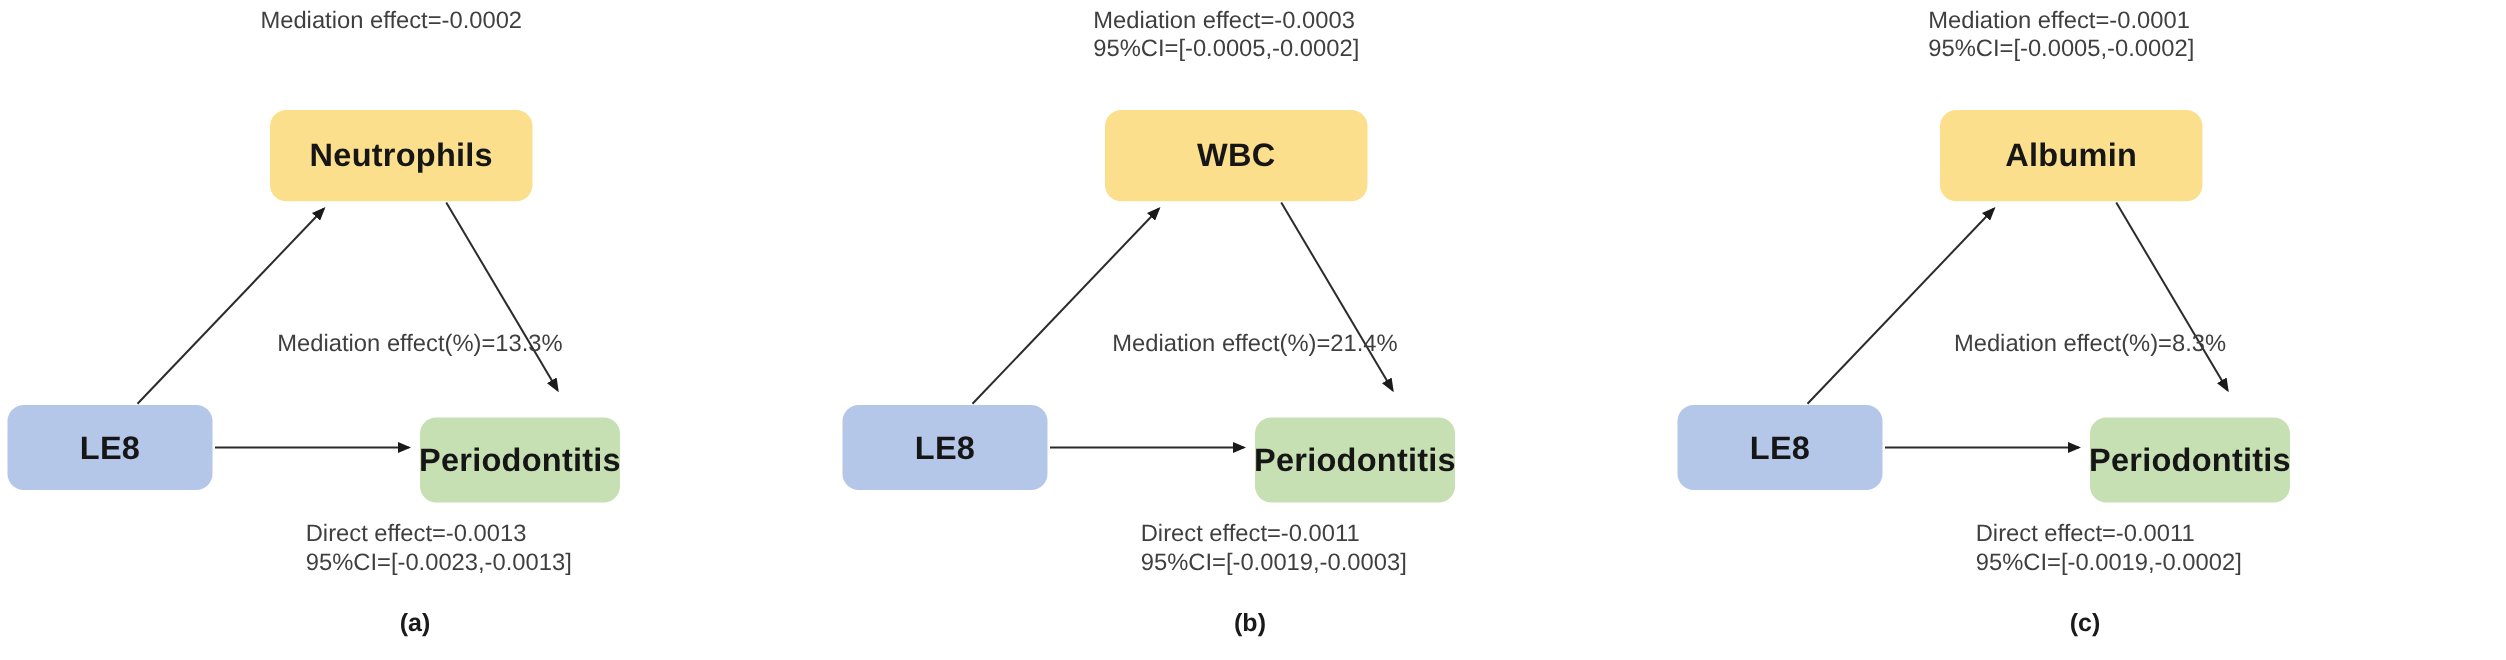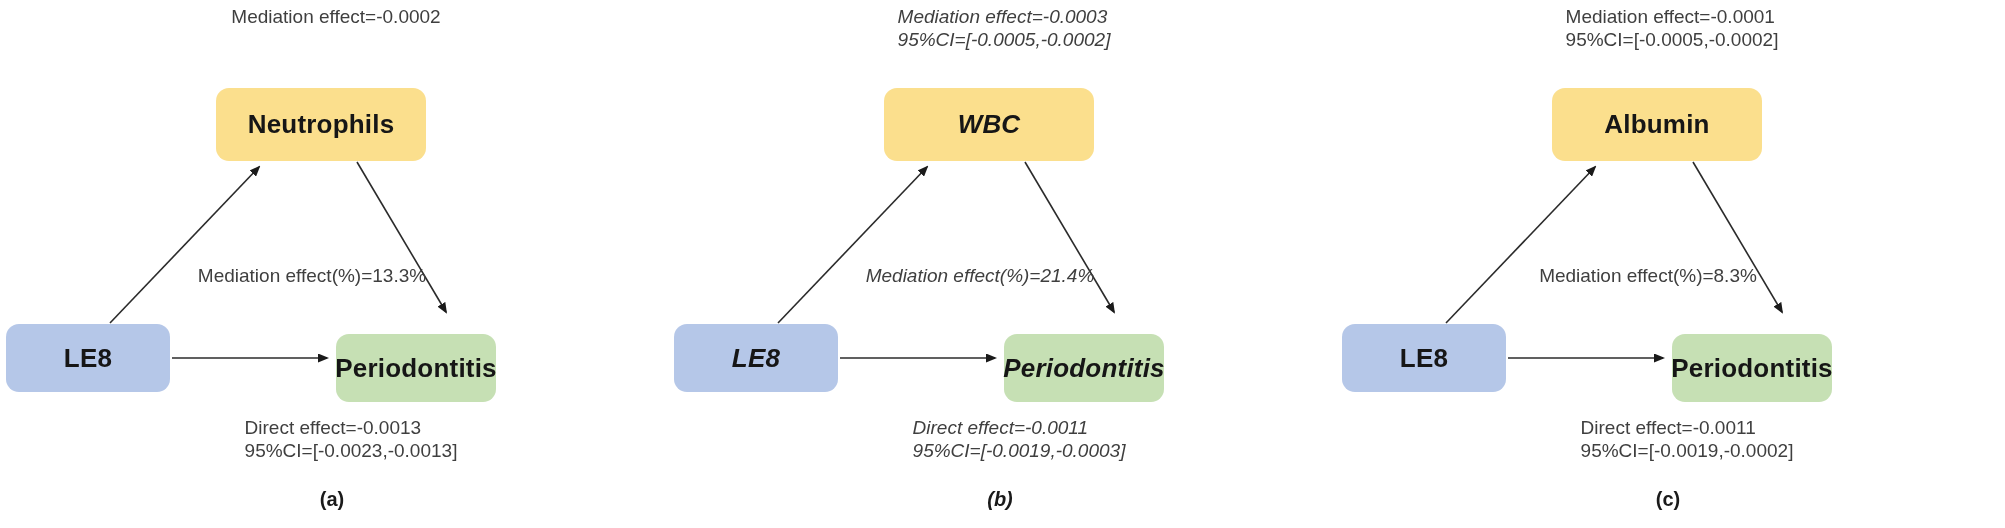--- a/index.html
+++ b/index.html
@@ -15,21 +15,21 @@
     background: #ffffff;
     overflow: hidden;
   }
   .panel {
     position: absolute;
     top: 0;
     width: 669px;
     height: 528px;
   }
   #panel-a { left: 0; }
-  #panel-b { left: 668px; font-style: italic; }
+  #panel-b { left: 668px; }
   #panel-c { left: 1336px; }
 
   .arrows {
     position: absolute;
     left: 0;
     top: 0;
     width: 669px;
     height: 528px;
     pointer-events: none;
   }
@@ -66,22 +66,22 @@
 
   .note {
     position: absolute;
     transform: translateX(-50%);
     font-size: 19px;
     line-height: 23px;
     color: #3f3f3f;
     text-align: left;
     white-space: nowrap;
   }
-  .note-top { left: 336px; top: 5px; }
-  .note-mid { left: 312px; top: 264px; }
+  .note-top { left: 313px; top: 5px; }
+  .note-mid { left: 336px; top: 264px; }
   .note-bottom { left: 332px; top: 416px; margin-left: 19px; }
 
   .panel-label {
     position: absolute;
     left: 332px;
     top: 488px;
     transform: translateX(-50%);
     font-size: 20px;
     font-weight: bold;
     color: #1a1a1a;

